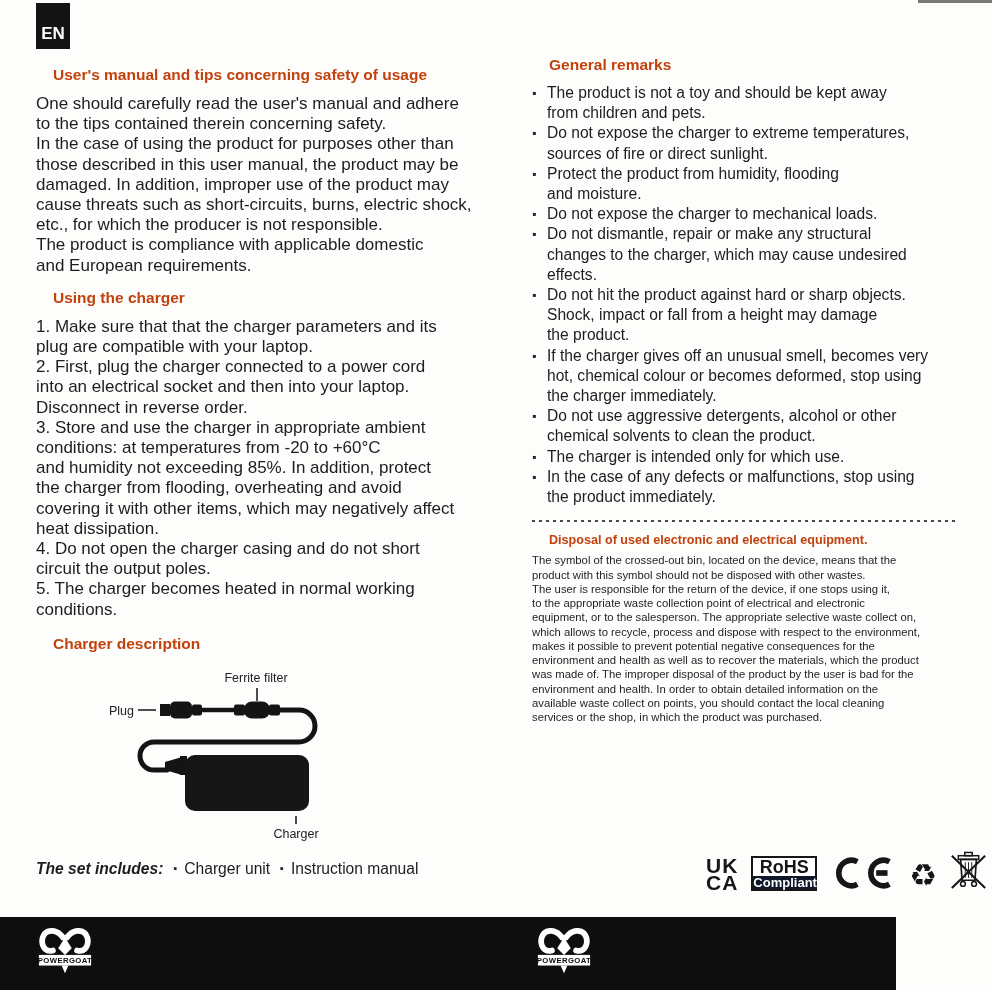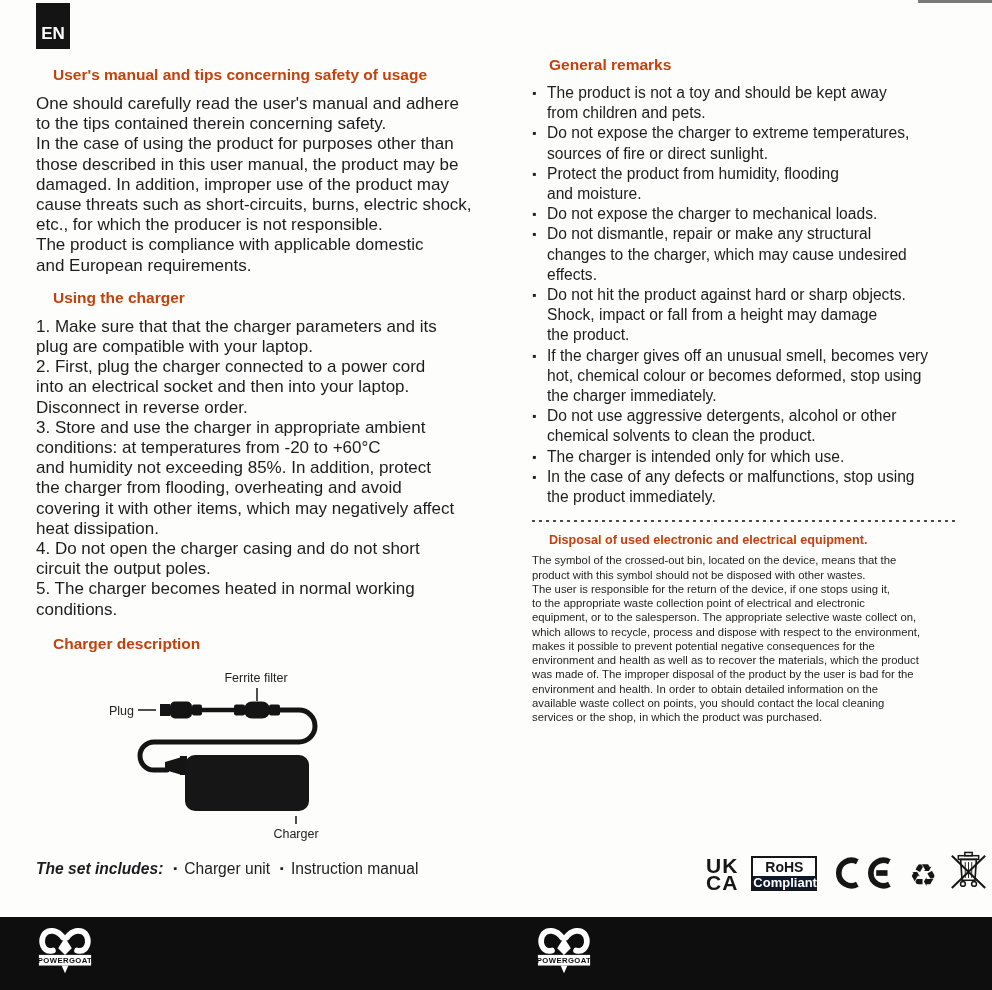--- a/index.html
+++ b/index.html
@@ -53,25 +53,25 @@
   .divider{
     margin-top:13px;height:2px;width:424px;
     background:repeating-linear-gradient(90deg,#4a4a4a 0 3px,transparent 3px 7px);
   }
   .disposal-title{font-size:12.6px;line-height:15px;margin-top:11px;margin-bottom:5px;}
   .disposal-text{font-size:11.3px;line-height:14.25px;margin:0;color:#242426;}
   
   .certs{position:absolute;left:706px;top:850px;display:flex;align-items:flex-end;gap:13px;}
   .ukca{font-weight:bold;font-size:21px;line-height:17px;letter-spacing:1px;color:#161616;}
   .rohs{width:62px;border:2.5px solid #161616;text-align:center;background:#fff;}
-  .rohs-top{font-weight:bold;font-size:14px;line-height:18px;color:#161616;}
+  .rohs-top{font-weight:bold;font-size:18px;line-height:18px;color:#161616;}
   .rohs-bottom{background:#0f172a;color:#fff;font-size:13px;line-height:13px;font-weight:bold;}
   .recycle{font-size:31px;line-height:31px;color:#161616;}
   
-  .footer-bar{position:absolute;left:0;top:917px;width:992px;height:73px;background:var(--bar);}
+  .footer-bar{position:absolute;left:0;top:917px;width:896px;height:73px;background:var(--bar);}
   .goat-logo{position:absolute;top:6px;width:58px;height:58px;}
   .goat-logo text{font-family:"Liberation Sans",sans-serif;font-weight:bold;}
   .goat-1{left:36px;}
   .goat-2{left:535px;}
 </style>
 </head>
 <body>
 
 <div class="scan-smudge"></div>
 

